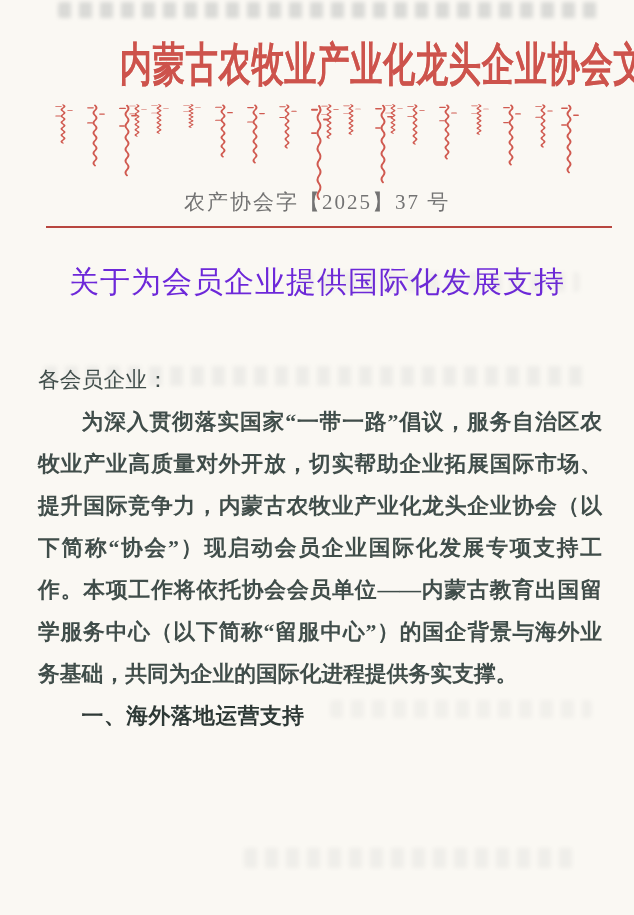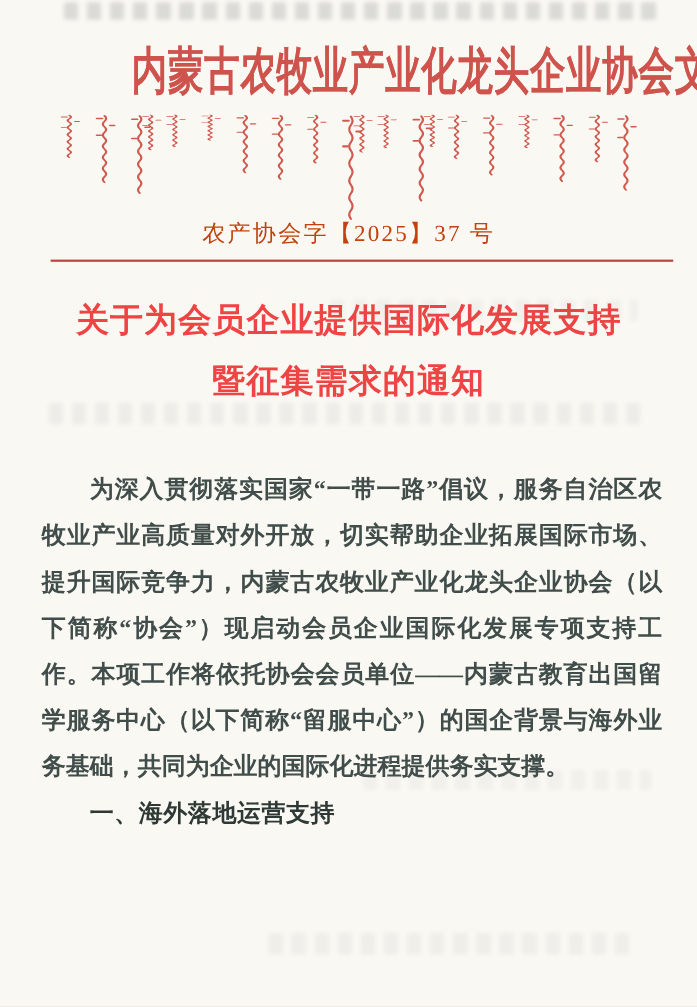--- a/index.html
+++ b/index.html
@@ -44,40 +44,40 @@
     transform:scaleX(.70);
     transform-origin:50% 50%;
     text-shadow:0 0 .5px rgba(205,83,76,.65);
   }
   .mongol{
     display:block;
     margin:10px auto 0;
     overflow:visible;
   }
   .doc-number{
-    margin-top:24px;
+    margin-top:14px;
     text-align:center;
     font-size:21px;
     letter-spacing:2px;
-    color:#c2410c;
+    color:#737373;
   }
   .red-line{
     border:none;
     border-top:2px solid #b8463f;
     margin:10px 22px 0 46px;
   }
 
   
   .doc-title{
     margin:26px 0 0;
     text-align:center;
     font-size:30px;
-    font-weight:700;
+    font-weight:400;
     line-height:55px;
-    color:#ef4444;
+    color:#6d28d9;
     letter-spacing:1px;
   }
 
   
   .body-text{
     margin:50px 32px 0 38px;
     font-size:21.8px;
     line-height:42px;
     color:#404d4a;
     text-align:justify;
@@ -131,27 +131,27 @@
     <use href="#ms" transform="translate(338 0) scale(1 .30)"></use>
     <use href="#ms" transform="translate(82 0)  scale(1 .33)"></use>
   </svg>
 
   <div class="doc-number">农产协会字【2025】37 号</div>
 
   <hr class="red-line">
 
   <h2 class="doc-title">
     <span>关于为会员企业提供国际化发展支持</span><br>
-    <span>暨征集需求的通知</span>
   </h2>
 
   <div class="ghost ghost-title"></div>
   <div class="ghost ghost-mid"></div>
 
   <main class="body-text">
+    <p class="salutation">各会员企业：</p>
     <p class="para">为深入贯彻落实国家“一带一路”倡议，服务自治区农牧业产业高质量对外开放，切实帮助企业拓展国际市场、提升国际竞争力，内蒙古农牧业产业化龙头企业协会（以下简称“协会”）现启动会员企业国际化发展专项支持工作。本项工作将依托协会会员单位——内蒙古教育出国留学服务中心（以下简称“留服中心”）的国企背景与海外业务基础，共同为企业的国际化进程提供务实支撑。</p>
     <p class="section-heading">一、海外落地运营支持</p>
   </main>
 
   <div class="ghost ghost-low"></div>
   <div class="ghost ghost-foot"></div>
 
 </div>
 
 </body></html>

